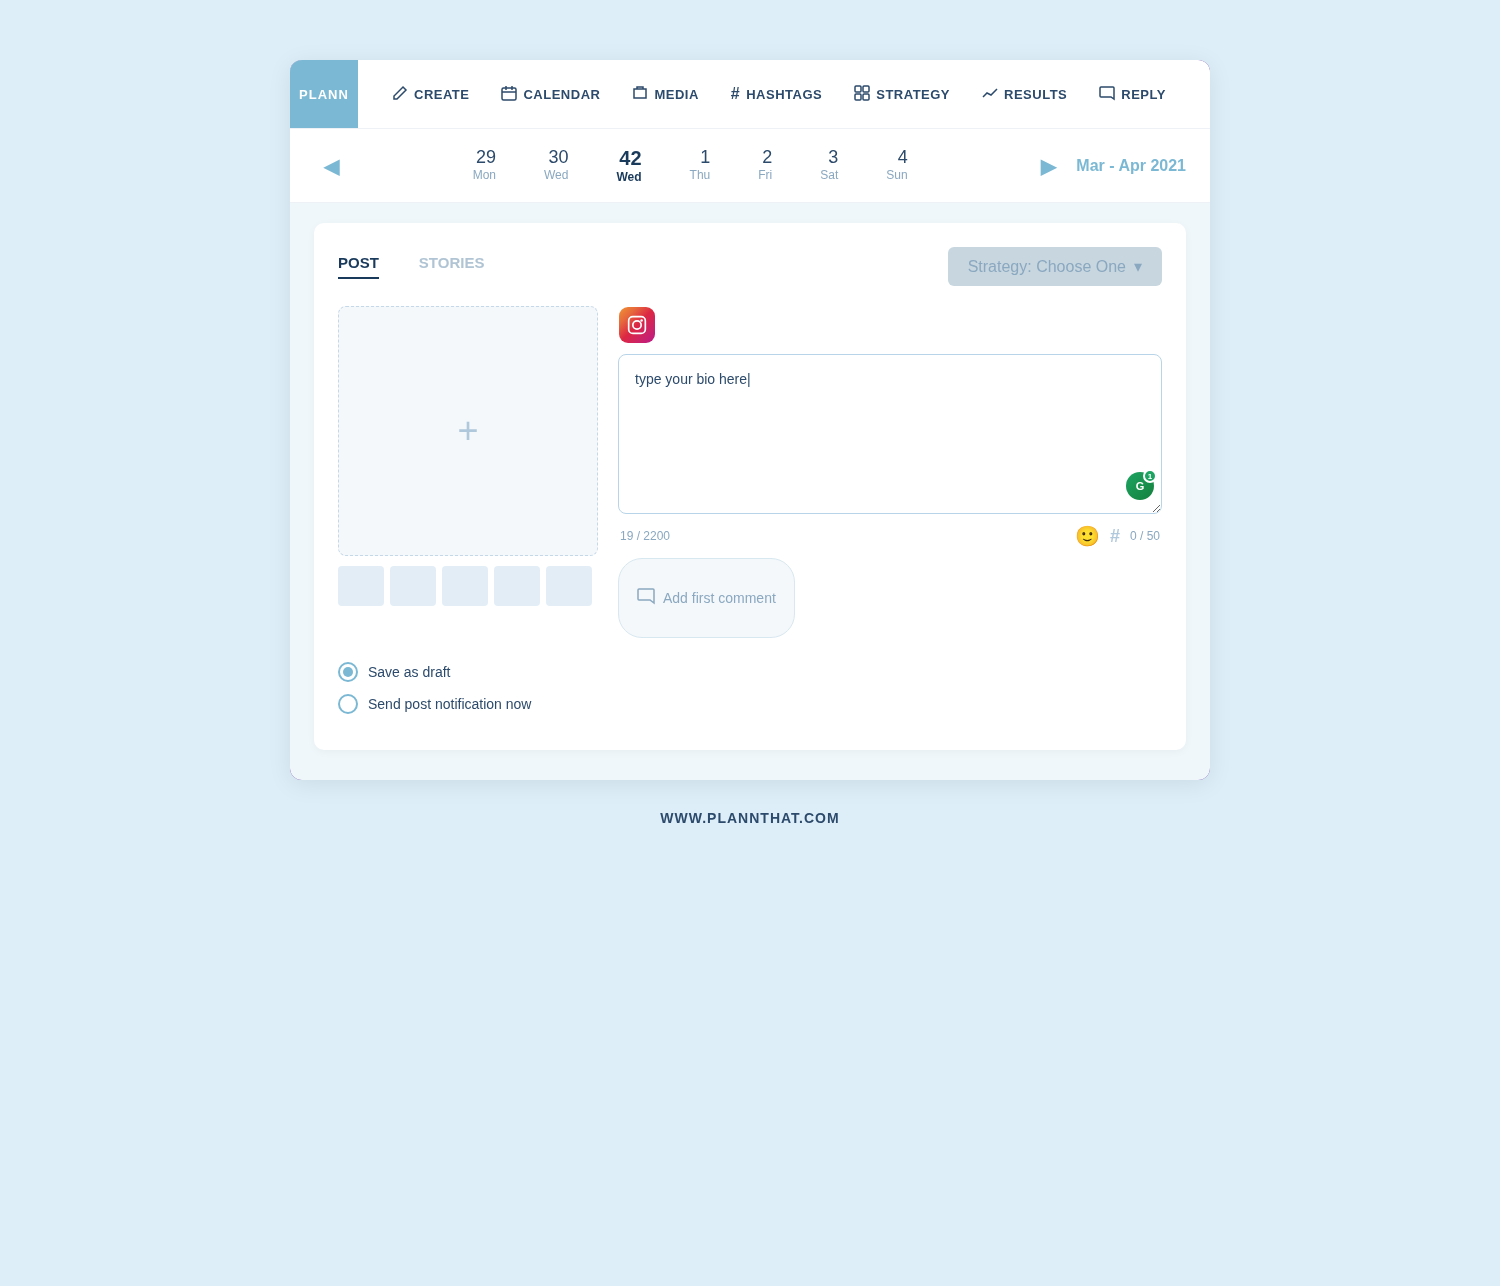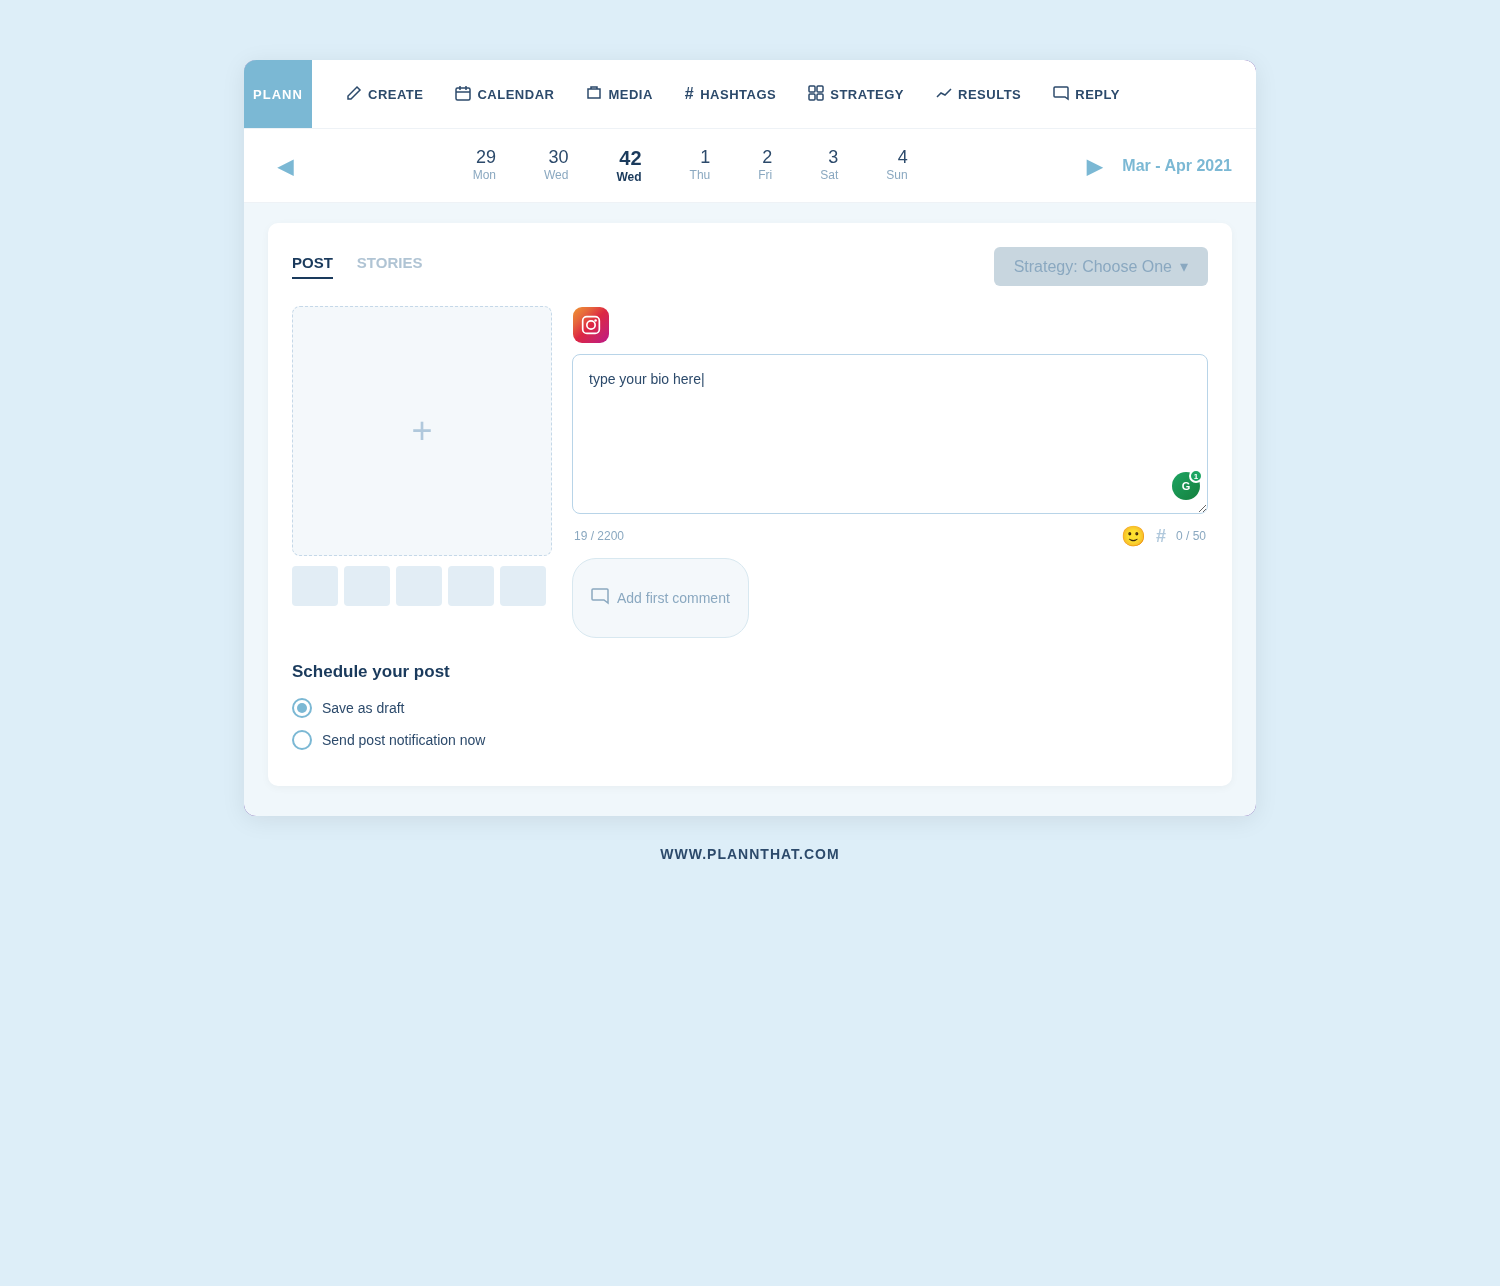--- a/index.html
+++ b/index.html
@@ -7,21 +7,21 @@
       background: #ddeef8;
       font-family: -apple-system, BlinkMacSystemFont, 'Segoe UI', sans-serif;
       min-height: 1286px;
       display: flex;
       flex-direction: column;
       align-items: center;
       padding: 60px 0 40px;
     }
 
     .main-container {
-      width: 1012px;
+      width: 920px;
       background: #4c1d95;
       border-radius: 12px;
       box-shadow: 0 4px 24px rgba(0,0,0,0.08);
       overflow: hidden;
     }
 
     
     .header {
       display: flex;
       align-items: center;
@@ -147,21 +147,21 @@
     
     .tabs {
       display: flex;
       align-items: center;
       justify-content: space-between;
       margin-bottom: 20px;
     }
 
     .tab-group {
       display: flex;
-      gap: 24px;
+      gap: 40px;
     }
 
     .tab {
       font-size: 15px;
       font-weight: 600;
       color: #b0c4d4;
       cursor: pointer;
       padding-bottom: 6px;
       border-bottom: 2px solid transparent;
     }
@@ -601,21 +601,20 @@
               <svg width="18" height="18" viewBox="0 0 18 18" fill="none">
                 <path d="M16 2H2a1 1 0 00-1 1v9a1 1 0 001 1h11l4 3V3a1 1 0 00-1-1z" stroke="#8aa8c0" stroke-width="1.5" fill="none"></path>
               </svg>
             </span>
             <span>Add first comment</span>
           </button>
         </div>
       </div>
 
       <div class="schedule-section">
-        <div class="schedule-title">Schedule your post</div>
         <div class="radio-option">
           <div class="radio-circle checked"></div>
           <span class="radio-label">Save as draft</span>
         </div>
         <div class="radio-option">
           <div class="radio-circle"></div>
           <span class="radio-label">Send post notification now</span>
         </div>
       </div>
 

